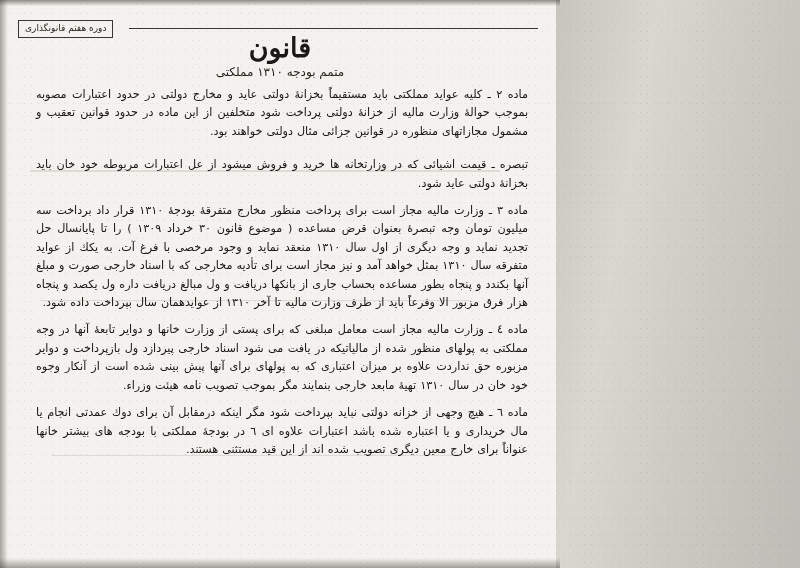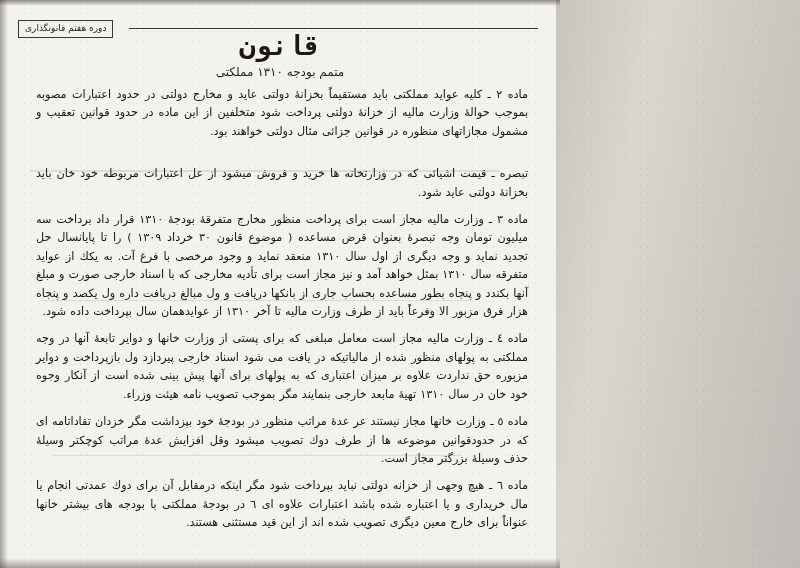--- a/index.html
+++ b/index.html
@@ -121,21 +121,21 @@
 
   #doc-title {
     position: absolute;
     top: 32px;
     left: 0;
     width: 560px;
     text-align: center;
     font-size: 27px;
     line-height: 32px;
     color: #1b1815;
-    font-family: Liberation Mono, monospace;
+    font-family: Liberation Serif, serif;
     font-weight: bold;
     letter-spacing: 0.5px;
   }
 
   #doc-subtitle {
     position: absolute;
     top: 64px;
     left: 0;
     width: 560px;
     text-align: center;
@@ -157,21 +157,21 @@
 
   .para {
     font-size: 11.2px;
     line-height: 18.4px;
     margin: 0 0 9px 0;
     text-align: justify;
     text-justify: inter-word;
     word-spacing: 0.5px;
     font-family: "DejaVu Sans", sans-serif;
   }
-  .para.tight { margin-bottom: 24px; }
+  .para.tight { margin-bottom: 15px; }
   .para.note { margin-top: 8px; }
 
   #page-number {
     position: absolute;
     left: 0;
     bottom: 16px;
     width: 560px;
     text-align: center;
     font-size: 11px;
     color: #1e1b18;
@@ -202,21 +202,20 @@
   </div>
 
   <div id="doc-title" class="rtl">قانون</div>
   <div id="doc-subtitle" class="rtl">متمم بودجه ۱۳۱۰ مملکتی</div>
 
   <div id="body">
     <p class="para tight">ماده ۲ ـ كلیه عواید مملكتی باید مستقیماً بخزانهٔ دولتی عاید و مخارج دولتی در حدود اعتبارات مصوبه بموجب حوالهٔ وزارت مالیه از خزانهٔ دولتی پرداخت شود متخلفین از این ماده در حدود قوانین تعقیب و مشمول مجازاتهای منظوره در قوانین جزائی مثال دولتی خواهند بود.</p>
     <p class="para note">تبصره ـ قیمت اشیائی كه در وزارتخانه ها خرید و فروش میشود از عل اعتبارات مربوطه خود خان باید بخزانهٔ دولتی عاید شود.</p>
     <p class="para">ماده ۳ ـ وزارت مالیه مجاز است برای پرداخت منظور مخارج متفرقهٔ بودجهٔ ۱۳۱۰ قرار داد برداخت سه میلیون تومان وجه تبصرهٔ بعنوان قرض مساعده ( موضوع قانون ۳۰ خرداد ۱۳۰۹ ) را تا پایانسال حل تجدید نماید و وجه دیگری از اول سال ۱۳۱۰ منعقد نماید و وجود مرخصی با فرغ آت. به یكك از عواید متفرقه سال ۱۳۱۰ بمثل خواهد آمد و نیز مجاز است برای تأدیه مخارجی كه با اسناد خارجی صورت و مبلغ آنها بكندد و پنجاه بطور مساعده بحساب جاری از بانكها دریافت و ول مبالغ دریافت داره ول یكصد و پنجاه هزار فرق مزبور الا وفرعاً باید از طرف وزارت مالیه تا آخر ۱۳۱۰ از عوایدهمان سال بپرداخت داده شود.</p>
     <p class="para">ماده ٤ ـ وزارت مالیه مجاز است معامل مبلغی كه برای پستی از وزارت خانها و دوایر تابعهٔ آنها در وجه مملكتی به پولهای منظور شده از مالیاتیكه در یافت می شود اسناد خارجی پیردازد ول بازپرداخت و دوایر مزبوره حق نداردت علاوه بر میزان اعتباری كه به پولهای برای آنها پیش بینی شده است از آنكار وجوه خود خان در سال ۱۳۱۰ تهیهٔ مابعد خارجی بنمایند مگر بموجب تصویب نامه هیئت وزراء.</p>
-    <p class="para">ماده ٥ ـ وزارت خانها مجاز نیستند عر عدهٔ مراتب منظور در بودجهٔ خود بپزداشت مگر خزدان تقاداتامه ای كه در حدودقوانین موضوعه ها از طرف دوك تصویب میشود وقل افزایش عدهٔ مراتب كوچكتر وسیلهٔ حذف وسیلهٔ بزرگتر مجاز است.</p>
     <p class="para">ماده ٦ ـ هیچ وجهی از خزانه دولتی نباید بپرداخت شود مگر اینكه درمقابل آن برای دوك عمدتی انجام یا مال خریداری و یا اعتباره شده باشد اعتبارات علاوه ای ٦ در بودجهٔ مملكتی با بودجه های بیشتر خانها عنواناً برای خارج معین دیگری تصویب شده اند از این قید مستثنی هستند.</p>
 
   </div>
 
 
   <div id="top-edge"></div>
   <div id="left-edge"></div>
   <div id="bottom-edge"></div>
   <div id="noise"></div>
 </div>

